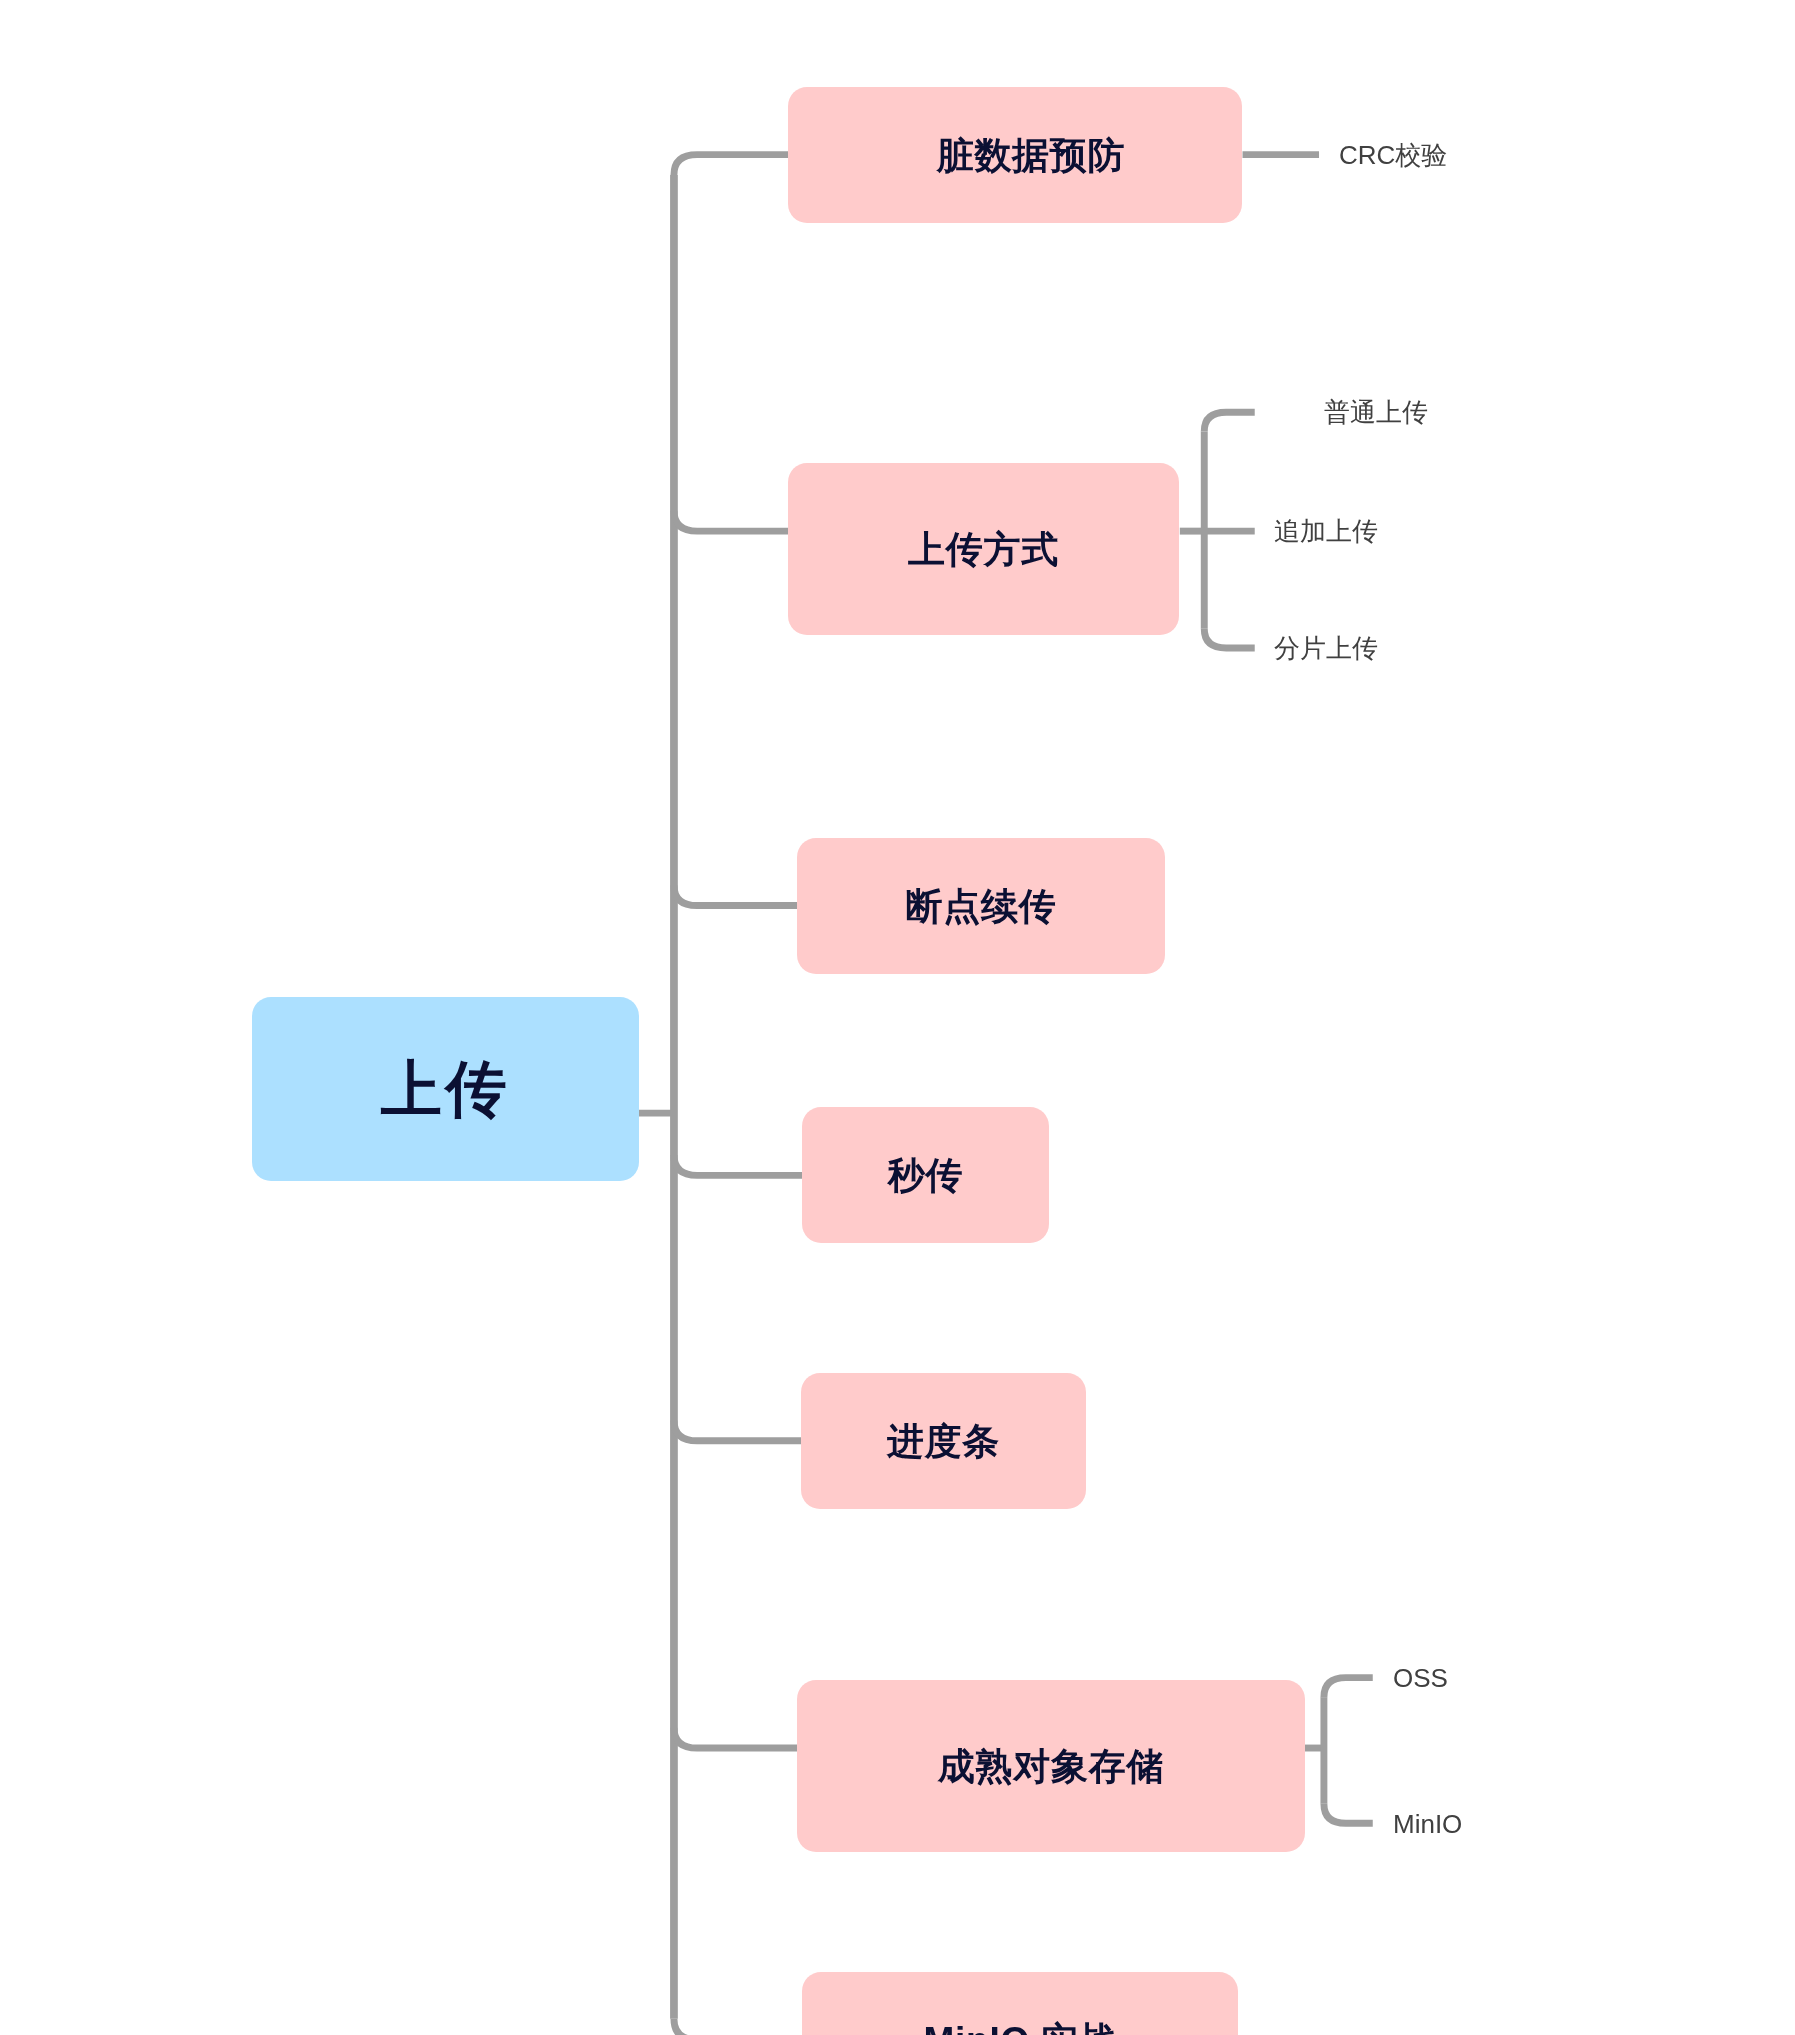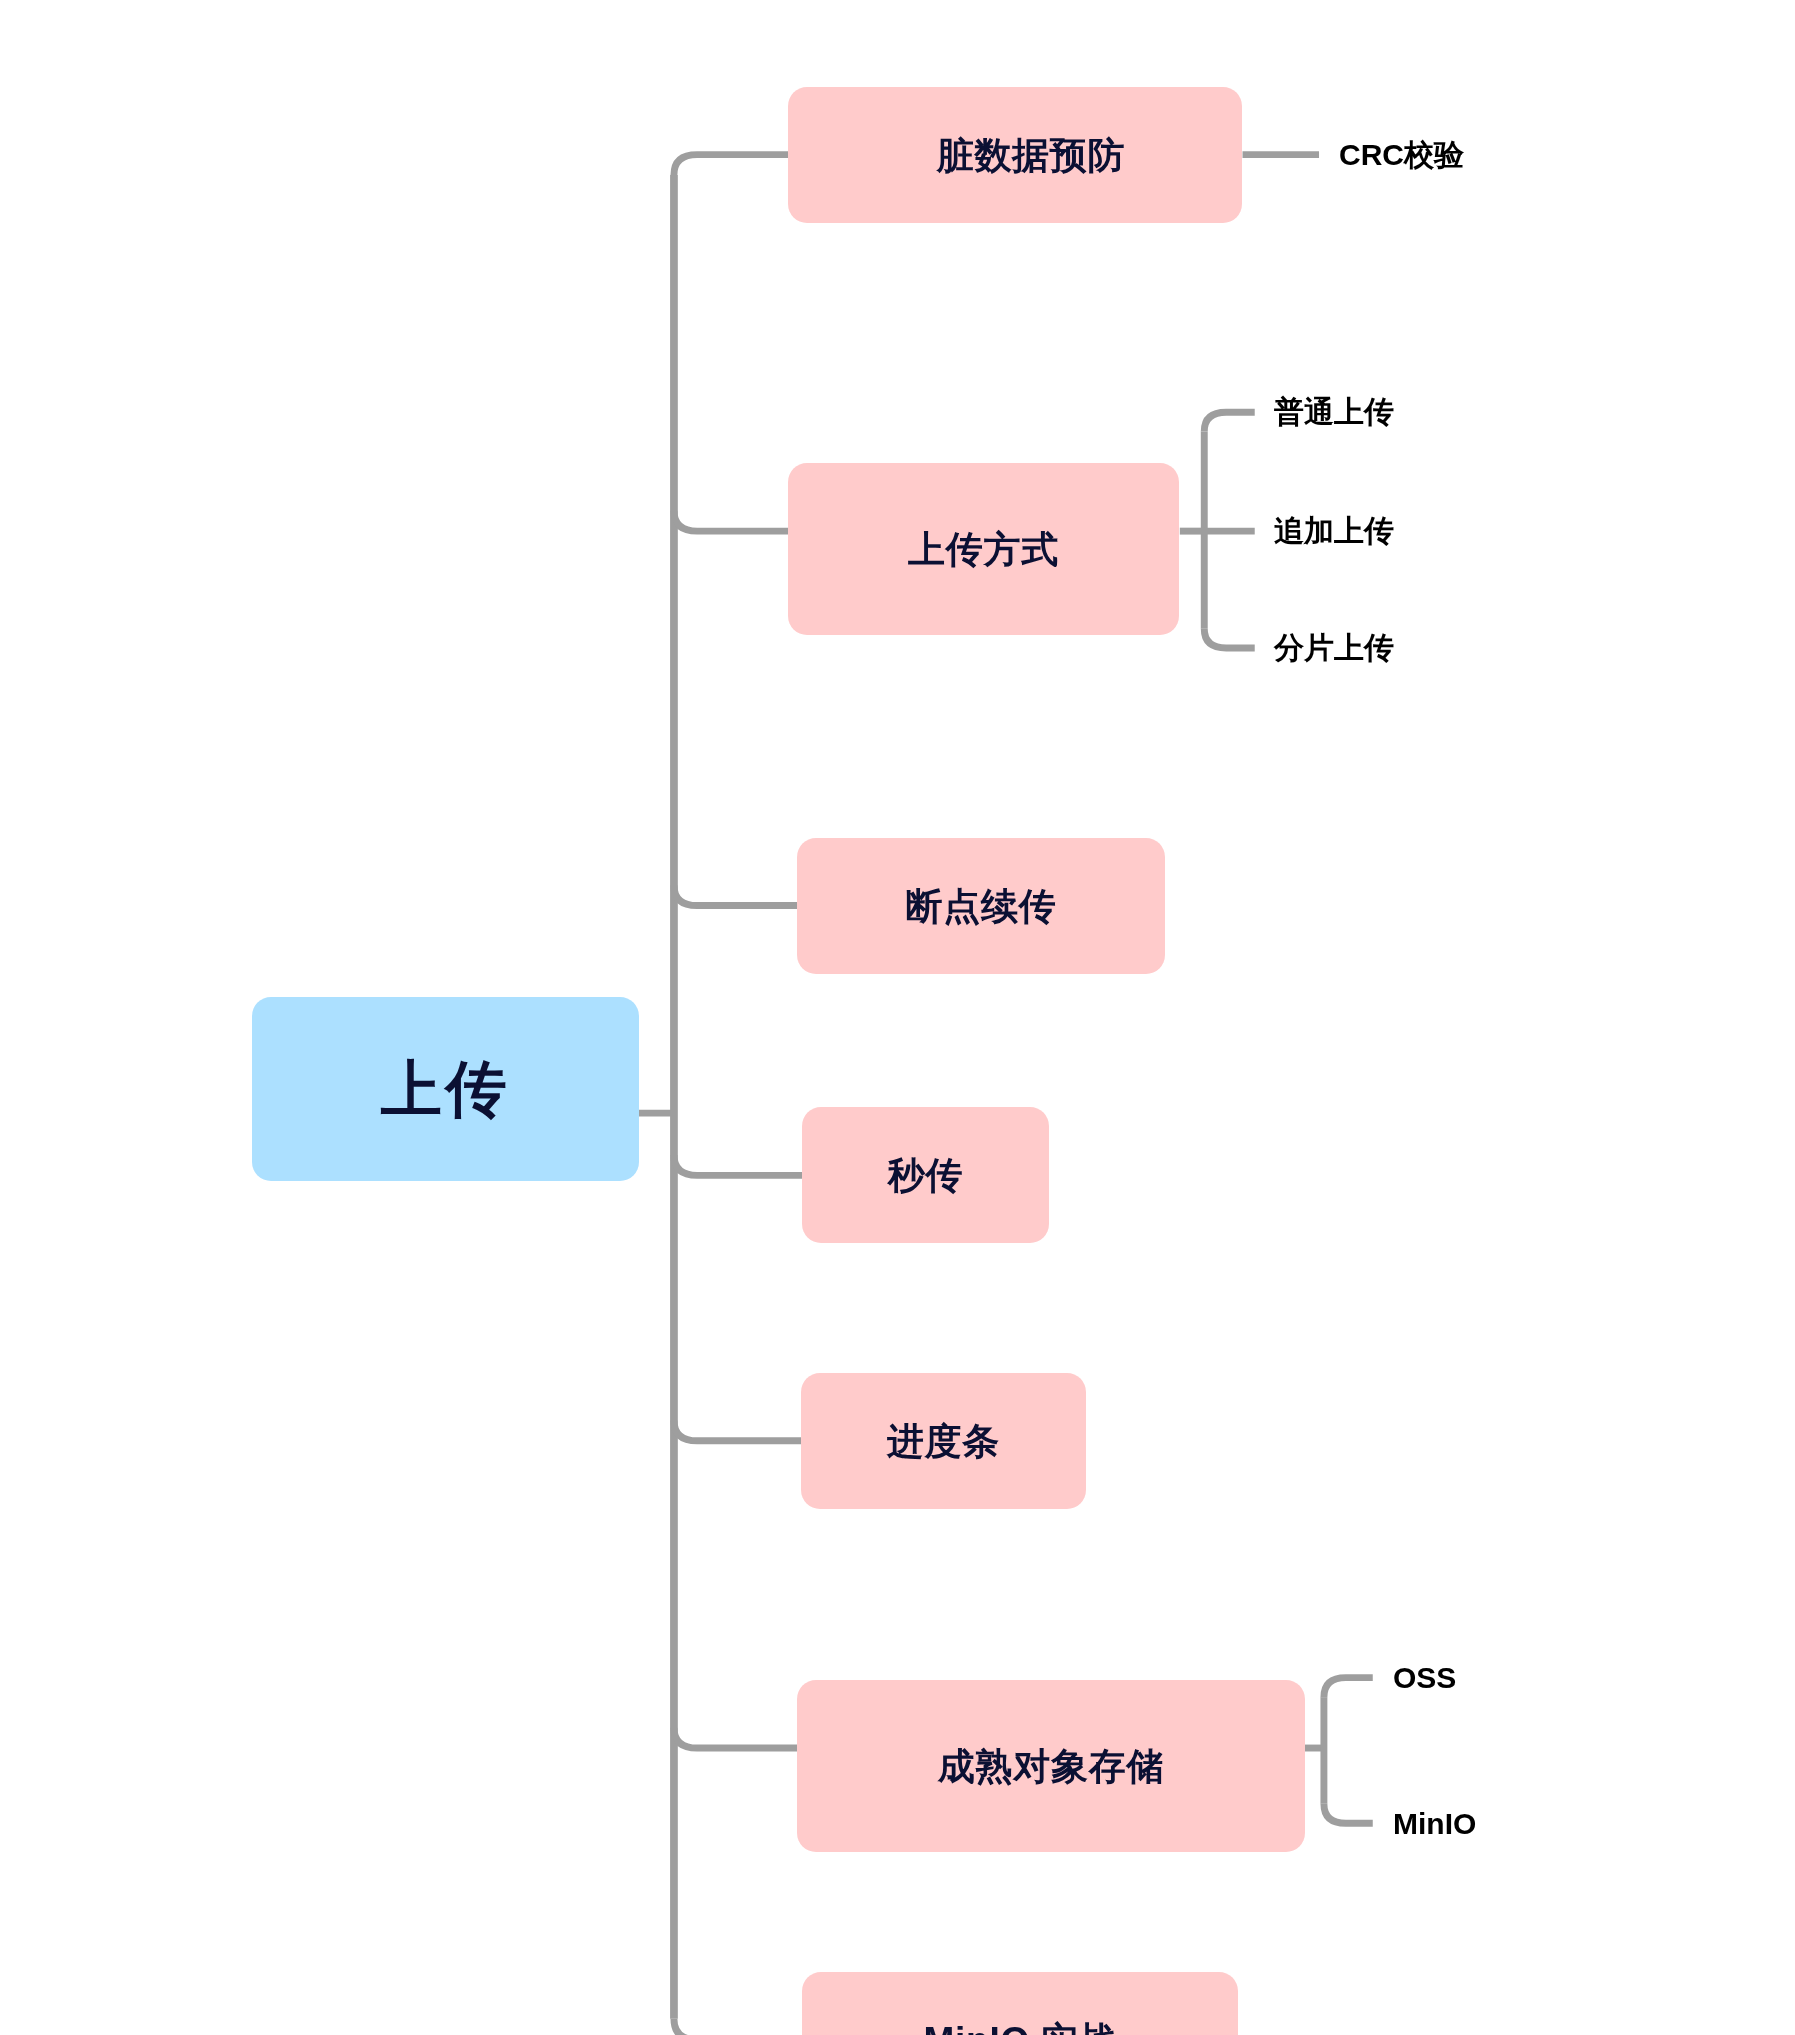--- a/index.html
+++ b/index.html
@@ -61,23 +61,23 @@
     background: #ffcbcb;
   }
   .topic .node-label {
     font-size: 37px;
   }
 
   
   .leaf {
     position: absolute;
     z-index: 2;
-    color: #000000;
-    font-size: 30px;
-    font-weight: bold;
+    color: #404040;
+    font-size: 26px;
+    font-weight: normal;
     white-space: nowrap;
     line-height: 1;
     transform: translateY(-50%);
   }
 </style>
 </head>
 <body>
 
 <div id="canvas">
 
@@ -144,21 +144,21 @@
   <div class="node topic" style="left:797px; top:1680px; width:508px; height:172px;">
     <span class="node-label">成熟对象存储</span>
   </div>
 
   <div class="node topic" style="left:802px; top:1972px; width:436px; height:136px;">
     <span class="node-label">MinIO 实战</span>
   </div>
 
   <div class="leaf" style="left:1339px; top:155px;">CRC校验</div>
 
-  <div class="leaf" style="left:1274px; top:412px;">普通上传</div>
+  <div class="leaf" style="left:1324px; top:412px;">普通上传</div>
 
   <div class="leaf" style="left:1274px; top:531px;">追加上传</div>
 
   <div class="leaf" style="left:1274px; top:648px;">分片上传</div>
 
   <div class="leaf" style="left:1393px; top:1678px;">OSS</div>
 
   <div class="leaf" style="left:1393px; top:1824px;">MinIO</div>
 
 </div>

